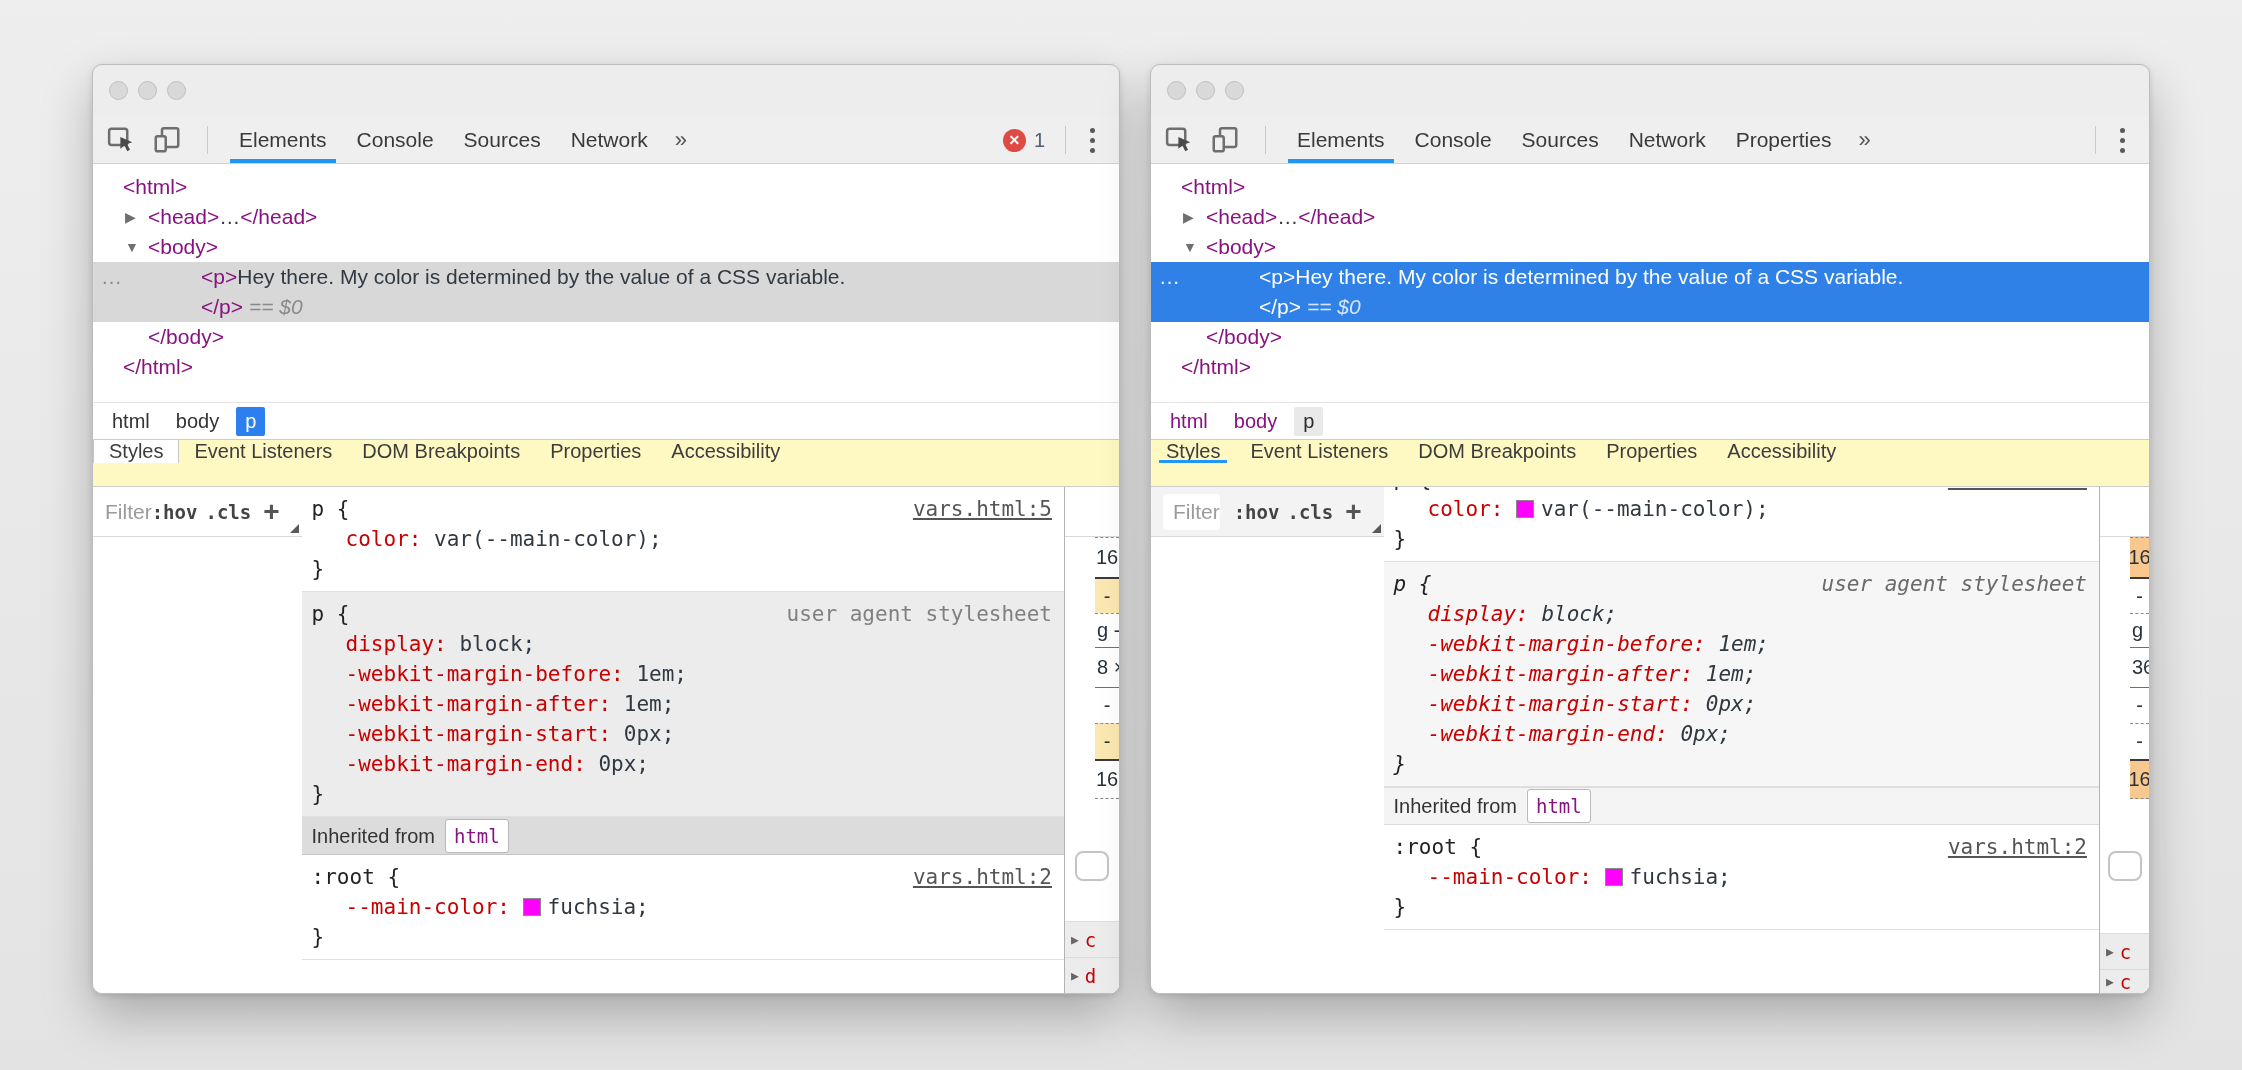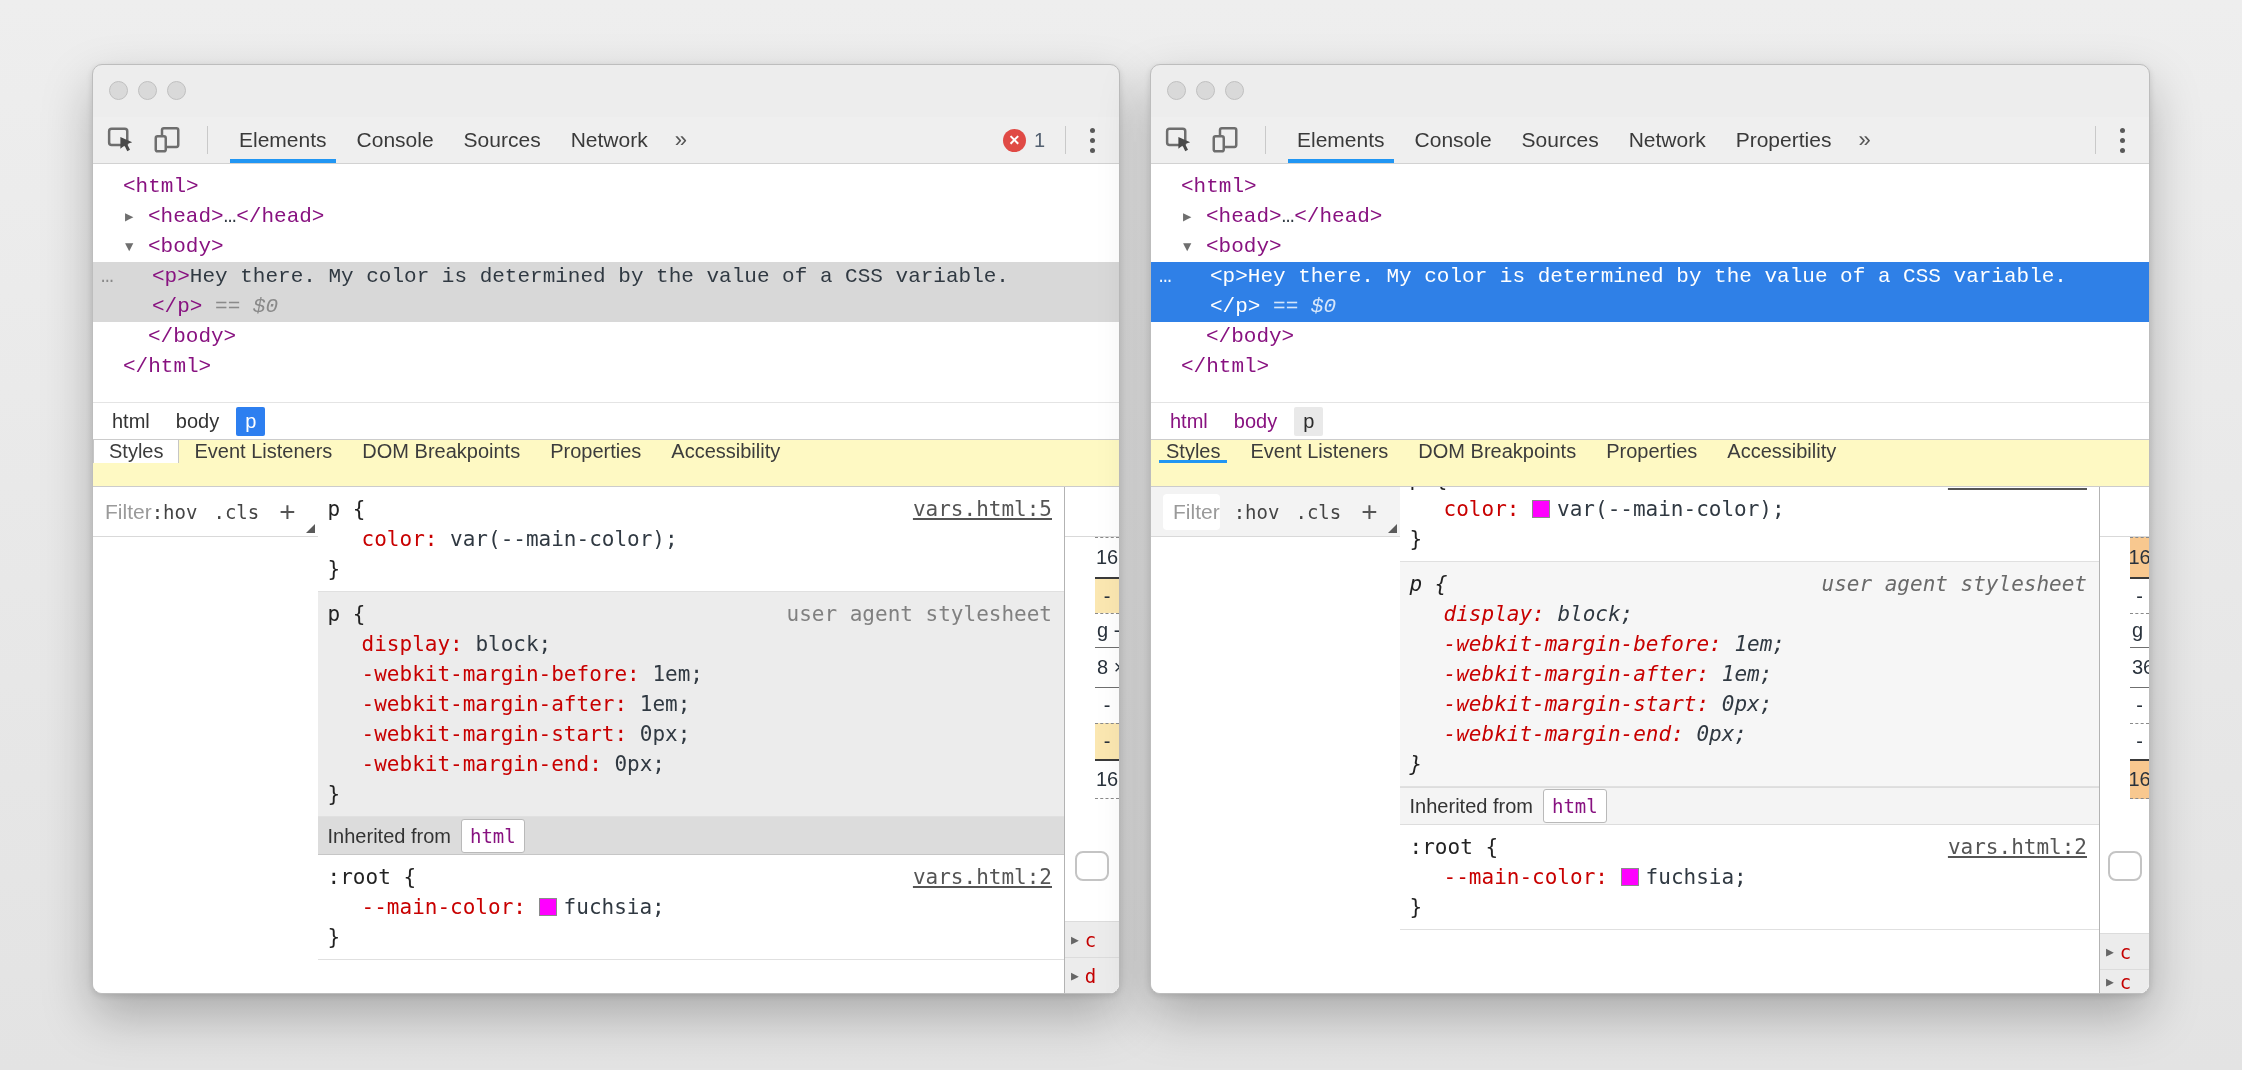--- a/index.html
+++ b/index.html
@@ -38,24 +38,24 @@
   .tab-overflow { font-size:22px; color:#555; padding:0 12px; }
   .toolbar-right { margin-left:auto; display:flex; align-items:center; }
   .err-badge { display:flex; align-items:center; gap:8px; padding:0 10px; }
   .err-dot { width:23px; height:23px; border-radius:50%; background:var(--error-red,#e04a45);
              color:#fff; font-size:14px; font-weight:bold; display:flex; align-items:center; justify-content:center; }
   .err-count { font-size:20px; color:#536070; }
   .kebab { display:flex; flex-direction:column; gap:5px; padding:0 14px; }
   .kebab i { width:5px; height:5px; border-radius:50%; background:#595959; }
 
   
-  .domtree { height:238px; flex:0 0 auto; background:#fff; font-family:Liberation Mono, monospace;
+  .domtree { height:238px; flex:0 0 auto; background:#fff; font-family:Liberation Sans, sans-serif;
              font-size:21px; line-height:30px; padding-top:8px; position:relative; overflow:hidden; }
   .dom-row { white-space:nowrap; }
-  .ind-0 { padding-left:30px; } .ind-1 { padding-left:55px; } .ind-2 { padding-left:59px; }
+  .ind-0 { padding-left:30px; } .ind-1 { padding-left:55px; } .ind-2 { padding-left:88px;margin-left:20px; }
   .dom-arrow { position:absolute; left:32px; font-size:14px; color:#6f6f6f; width:20px; display:inline-block; }
   .dom-row { position:relative; }
   .tag { color:var(--tag-purple,#881280); }
   .dom-text { color:#303942; }
   .dom-sel { position:relative; }
   .w-left  .dom-sel { background:var(--selection-gray,#d8d8d8); }
   .w-right .dom-sel { background:var(--selection-blue,#2f80e7); }
   .w-right .dom-sel .tag, .w-right .dom-sel .dom-text { color:#fff; }
   .hint { font-style:italic; color:#8a8a8a; }
   .w-right .dom-sel .hint { color:rgba(255,255,255,.8); }
@@ -81,22 +81,22 @@
 
   
   .lower { flex:1; display:flex; min-height:0; background:#fff; }
   .styles-main { flex:1; min-width:0; display:flex; flex-direction:row; }
   .filter-row { height:50px; flex:0 0 auto; display:flex; align-items:center; padding:0 8px 0 12px;
                 border-bottom:1px solid #d9d9d9; position:relative; }
   .w-right .filter-row { background:#f3f3f3; }
   .filter-input { flex:1; font-size:21px; color:#9a9a9a; }
   .w-right .filter-input { background:#fff; border-radius:4px; height:36px; line-height:36px;
                 padding-left:10px; margin-right:14px; }
-  .filter-ctrls { display:flex; align-items:center; gap:16px; font-family:"DejaVu Sans Mono", monospace;
-                  font-size:19px; color:#444; padding-right:14px; }
+  .filter-ctrls { display:flex; align-items:center; gap:8px; font-family:"DejaVu Sans Mono", monospace;
+                  font-size:19px; color:#444; padding-right:14px;font-weight:bold; }
   .plus-btn { font-family:"Liberation Sans", sans-serif; font-size:28px; color:#555; margin-left:4px; }
   .corner-grip { position:absolute; right:3px; bottom:3px; width:0; height:0;
                  border-left:9px solid transparent; border-bottom:9px solid #5a5a5a; }
   .rules { flex:1; font-family:"DejaVu Sans Mono", monospace; font-size:21px; line-height:30px; overflow:hidden; }
   .rule { padding:7px 12px 7px 10px; border-bottom:1px solid #e0e0e0; }
   .rule-head { display:flex; }
   .selector { color:#222; }
   .rule-loc { margin-left:auto; }
   a.srclink { color:#555; text-decoration:underline; }
   .ua-sheet { color:#808080; }

